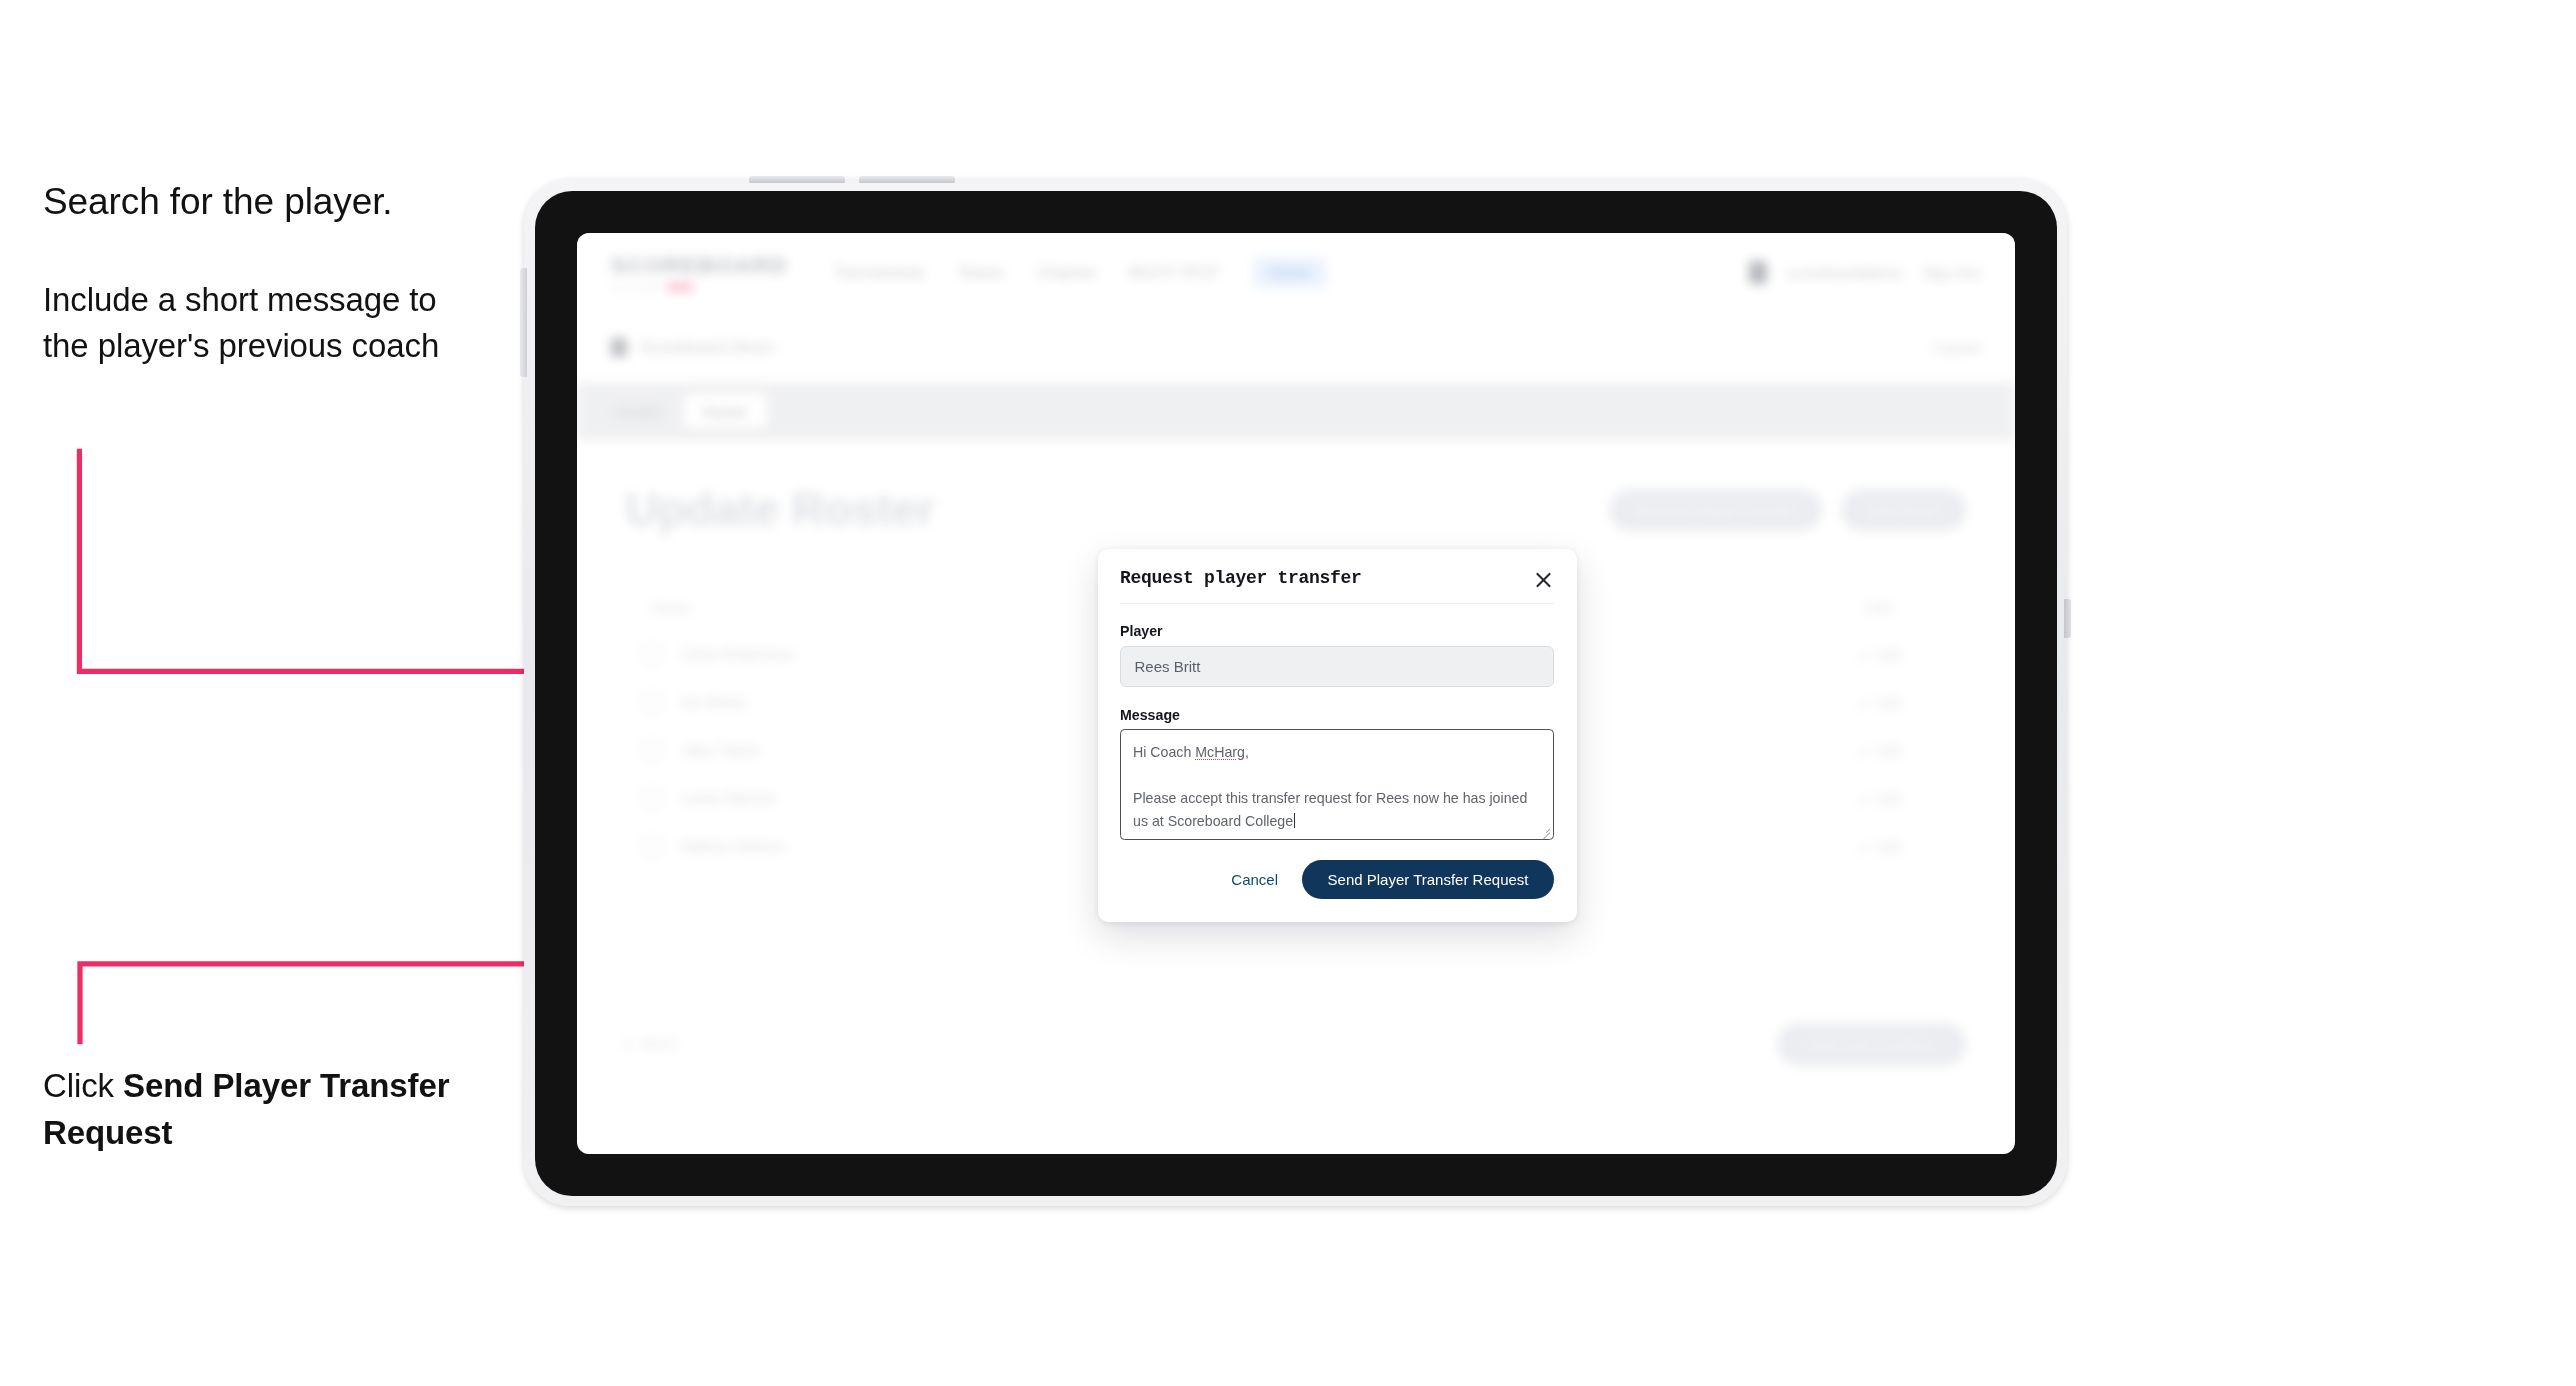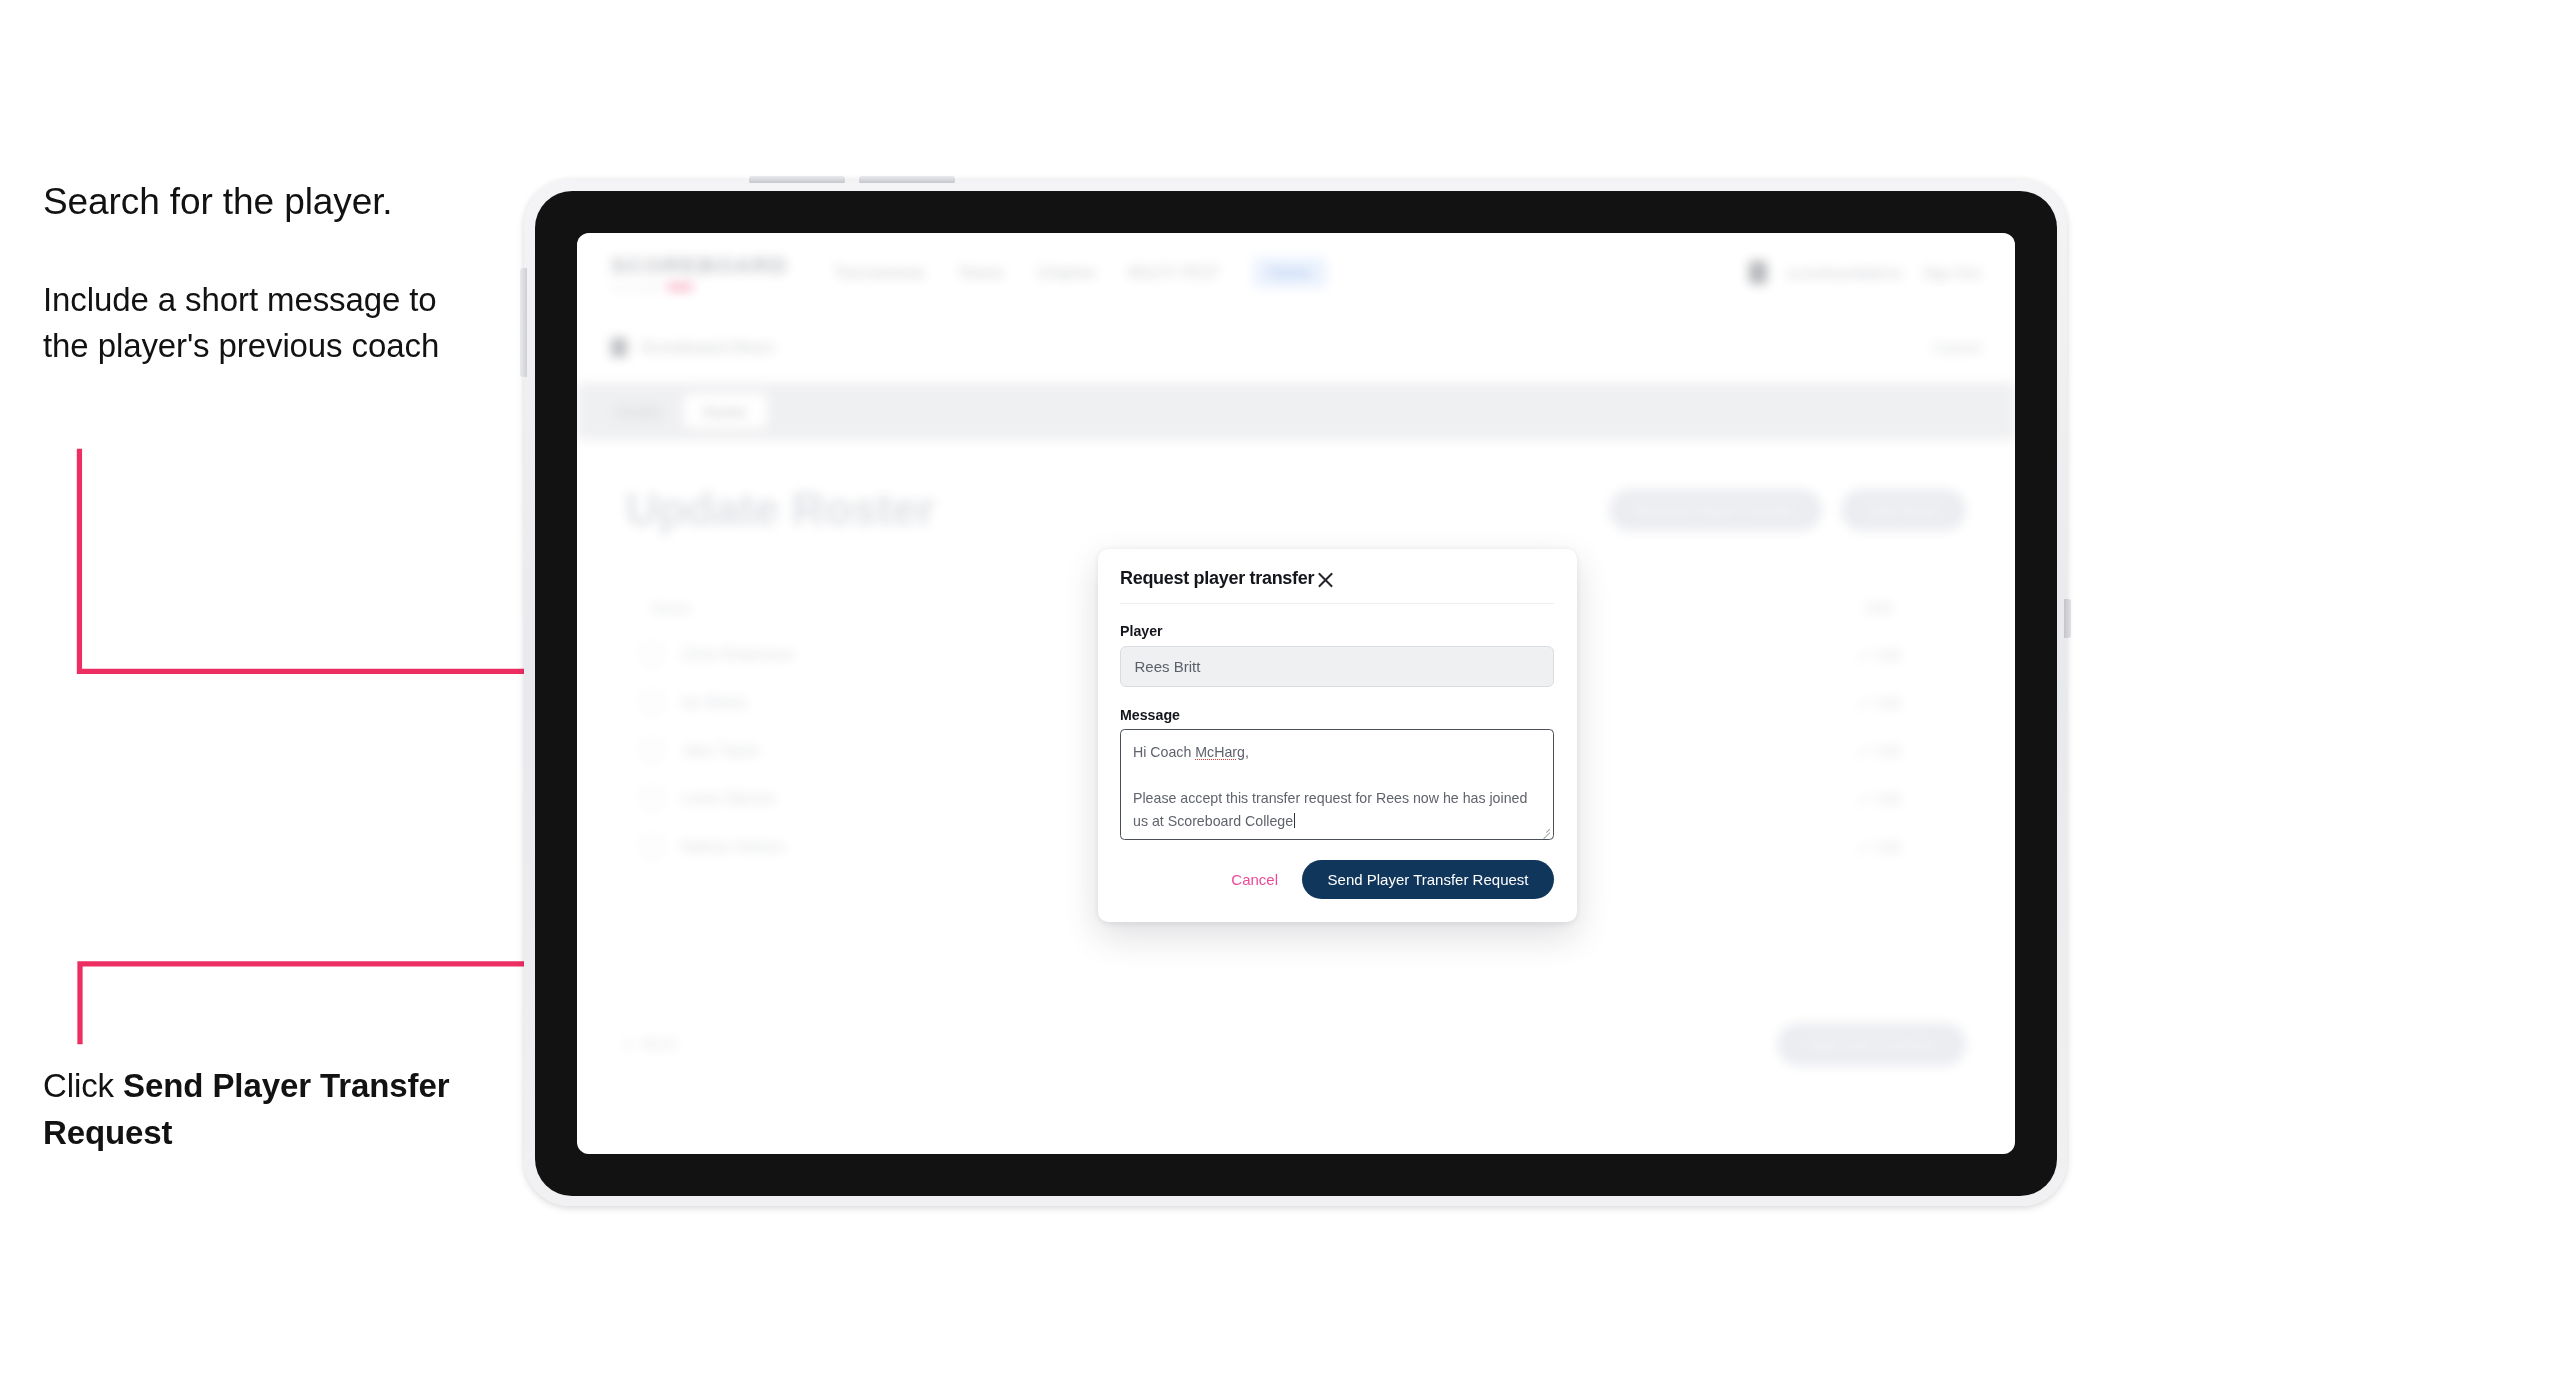--- a/index.html
+++ b/index.html
@@ -256,23 +256,24 @@
     left: 521px;
     top: 316px;
     width: 479px;
     background: #ffffff;
     border-radius: 10.5px;
     box-shadow: 0 13.5px 36px rgba(18,22,40,0.14), 0 1.5px 6px rgba(18,22,40,0.08);
     padding: 19.5px 22.5px 22.5px 22.5px;
     z-index: 20;
   }
   #modal-header {
-    display: flex; align-items: flex-start; 
+    display: flex; align-items: flex-start; justify-content: space-between;
     padding-bottom: 12px;
     border-bottom: 0.7px solid #eceef1;
+    font-family: Liberation Mono, monospace;
   }
   #modal-title {
     font-size: 18px; font-weight: 700; color: #14161c;
     letter-spacing: -0.3px;
   }
   #modal-close {
     width: 22.5px; height: 22.5px; position: relative; cursor: pointer;
     flex: 0 0 auto;
   }
   #modal-close::before, #modal-close::after {
@@ -327,21 +328,21 @@
   }
   #resize-grip::before { bottom: 2.2px; width: 9px; }
   #resize-grip::after  { bottom: 6px; width: 4.5px; }
 
   #modal-actions {
     margin-top: 19.5px;
     display: flex; align-items: center; justify-content: flex-end; gap: 19.5px;
   }
   #cancel-btn {
     background: transparent; border: none;
-    font-size: 15px; color: #ec4899; cursor: pointer;
+    font-size: 15px; color: #0c4a6e; cursor: pointer;
     font-family: "Liberation Sans", sans-serif;
     padding: 7.5px 4.5px;
   }
   #send-btn {
     background: #11365c;
     color: #ffffff;
     border: none;
     border-radius: 30px;
     padding: 11.2px 25.5px;
     font-size: 15px;

